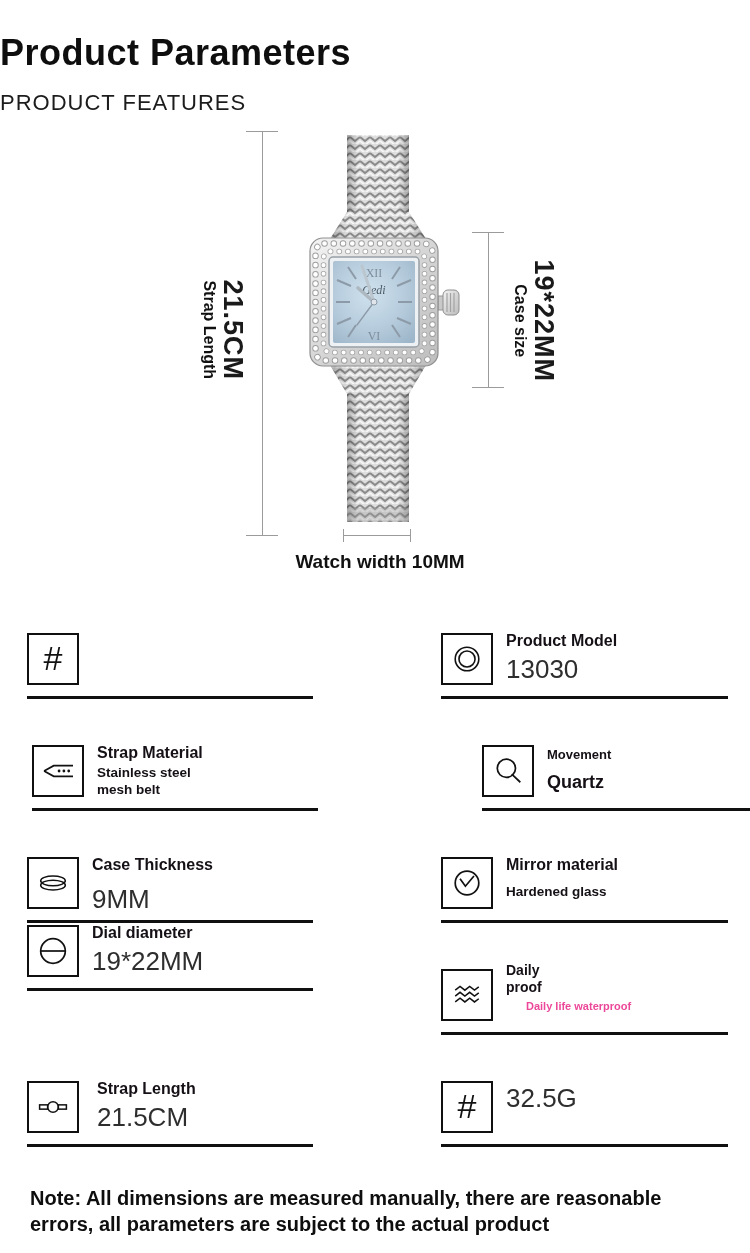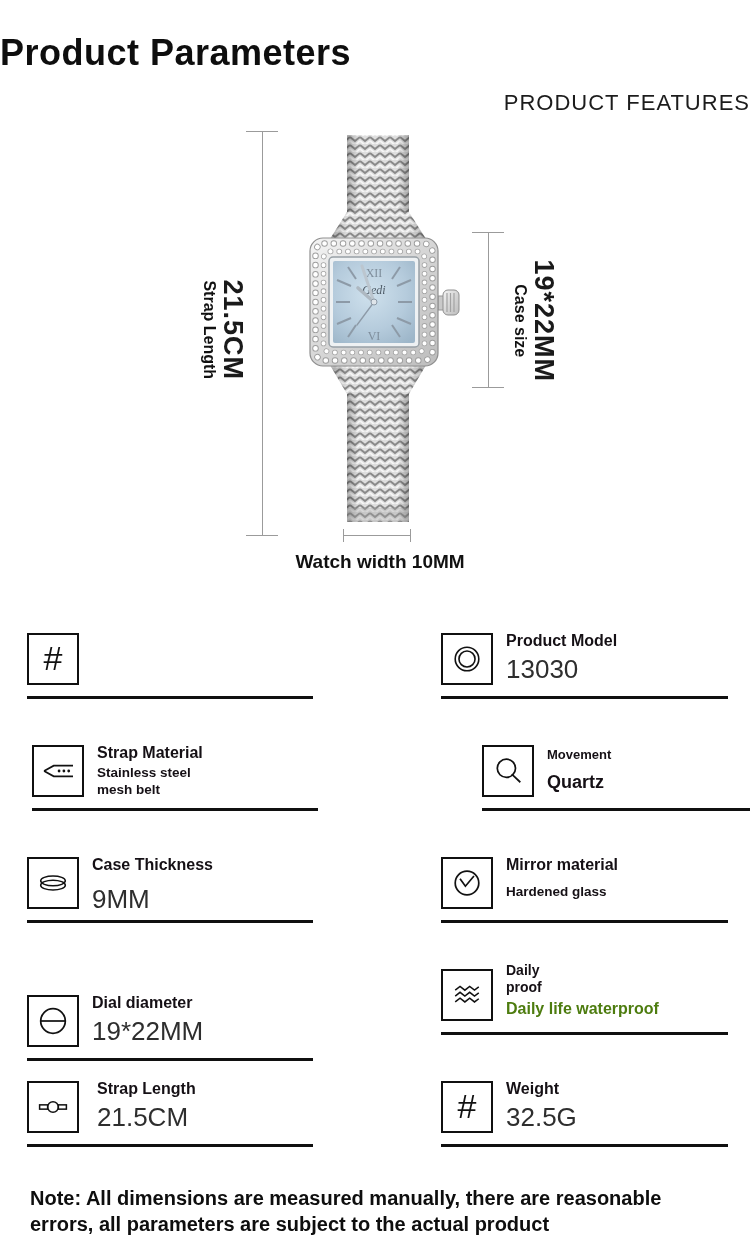--- a/index.html
+++ b/index.html
@@ -3,21 +3,21 @@
 <meta charset="utf-8">
 <style>
   * { margin:0; padding:0; box-sizing:border-box; }
   html,body { background:#fff; }
   body { font-family:"Liberation Sans","DejaVu Sans",sans-serif; color:#111; }
   #stage { position:relative; width:750px; height:1253px; background:#ffffff; overflow:hidden; margin:0 auto; }
 
   
   .title { position:absolute; top:32px; left:0; width:750px; text-align:left;
            font-size:36px; font-weight:700; letter-spacing:0.5px; color:#0e0e0e; }
-  .subtitle { position:absolute; top:90px; left:0; width:750px; text-align:right;
+  .subtitle { position:absolute; top:90px; left:0; width:750px; text-align:left;
               font-size:22px; font-weight:400; letter-spacing:1px; color:#1c1c1c; }
 
   
   .watch-svg { position:absolute; left:300px; top:128px; }
 
   
   .mline { position:absolute; background:#9b9b9b; }
   .v { width:1px; }
   .h { height:1px; }
 
@@ -36,21 +36,21 @@
   .icon-box svg { display:block; }
   .hash-glyph { font-size:34px; font-weight:500; color:#111; line-height:1; transform:translateY(-1px); }
   .spec-text { position:absolute; left:65px; top:0; width:220px; }
   .spec-label { font-size:16px; font-weight:700; color:#151015; line-height:1.2; }
   .spec-label.sm { font-size:13px; }
   .spec-label.wrap { font-size:14px; width:62px; }
   .spec-value { color:#2e2e2e; }
   .v-big   { font-size:26px; font-weight:400; margin-top:4px; }
   .v-boldmd{ font-size:18px; font-weight:700; margin-top:9px; color:#151015; }
   .v-boldsm{ font-size:13.5px; font-weight:700; margin-top:3px; color:#151015; line-height:1.25; width:130px; }
-  .v-boldlg{ font-size:16px; font-weight:700; margin-top:4px; color:#4d7c0f; }
+  .v-boldlg{ font-size:11px; font-weight:700; margin-top:4px; color:#ec4899;margin-left:20px; }
   .mt-lg { margin-top:10px; }
 
   
   .note { position:absolute; left:30px; top:1186px; width:700px;
           font-size:20px; font-weight:700; color:#0e0e0e; line-height:1.28; }
 </style>
 </head>
 <body>
 
 <div id="stage">
@@ -228,21 +228,21 @@
         <circle cx="14" cy="14" r="11"></circle>
         <polyline points="7.5,10 12.5,17 20.5,7.5"></polyline>
       </svg>
     </div>
     <div class="spec-text">
       <div class="spec-label">Mirror material</div>
       <div class="spec-value v-boldsm mt-lg" style="width:160px;">Hardened glass</div>
     </div>
   </div>
 
-  <div class="spec-item" style="left:27px; top:993px; width:286px;">
+  <div class="spec-item" style="left:27px; top:923px; width:286px;">
     <div class="icon-box">
       <svg width="30" height="30" viewBox="0 0 28 28" fill="none" stroke="#111" stroke-width="1.6">
         <circle cx="14" cy="14" r="11.5"></circle>
           <line x1="2.5" y1="14" x2="25.5" y2="14"></line>
       </svg>
     </div>
     <div class="spec-text">
       <div class="spec-label">Dial diameter</div>
       <div class="spec-value v-big">19*22MM</div>
     </div>
@@ -274,20 +274,19 @@
       <div class="spec-label">Strap Length</div>
       <div class="spec-value v-big">21.5CM</div>
     </div>
   </div>
 
   <div class="spec-item" style="left:441px; top:1079px; width:287px;">
     <div class="icon-box">
         <span class="hash-glyph">#</span>
       </div>
     <div class="spec-text">
-      <div class="spec-label">Weight</div>
       <div class="spec-value v-big">32.5G</div>
     </div>
   </div>
 
   <div class="note">Note: All dimensions are measured manually, there are reasonable errors, all parameters are subject to the actual product</div>
 
 </div>
 
 </body></html>

